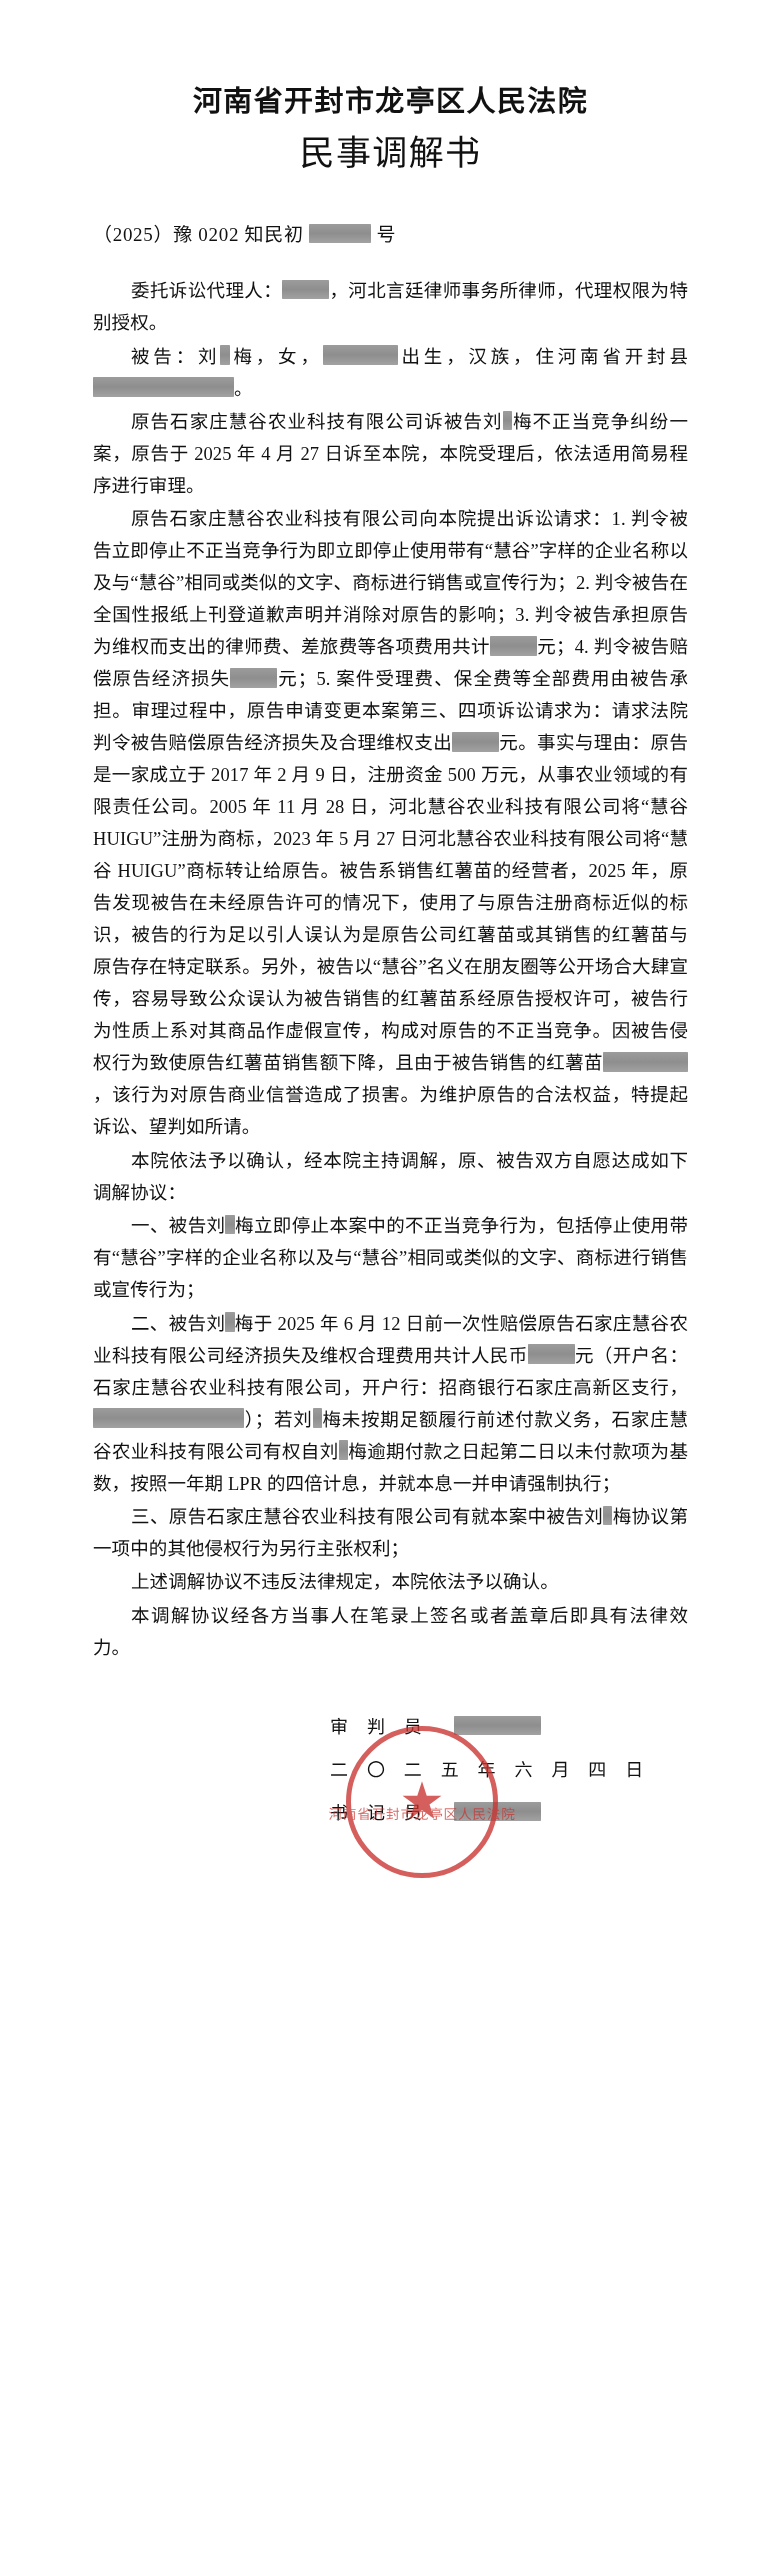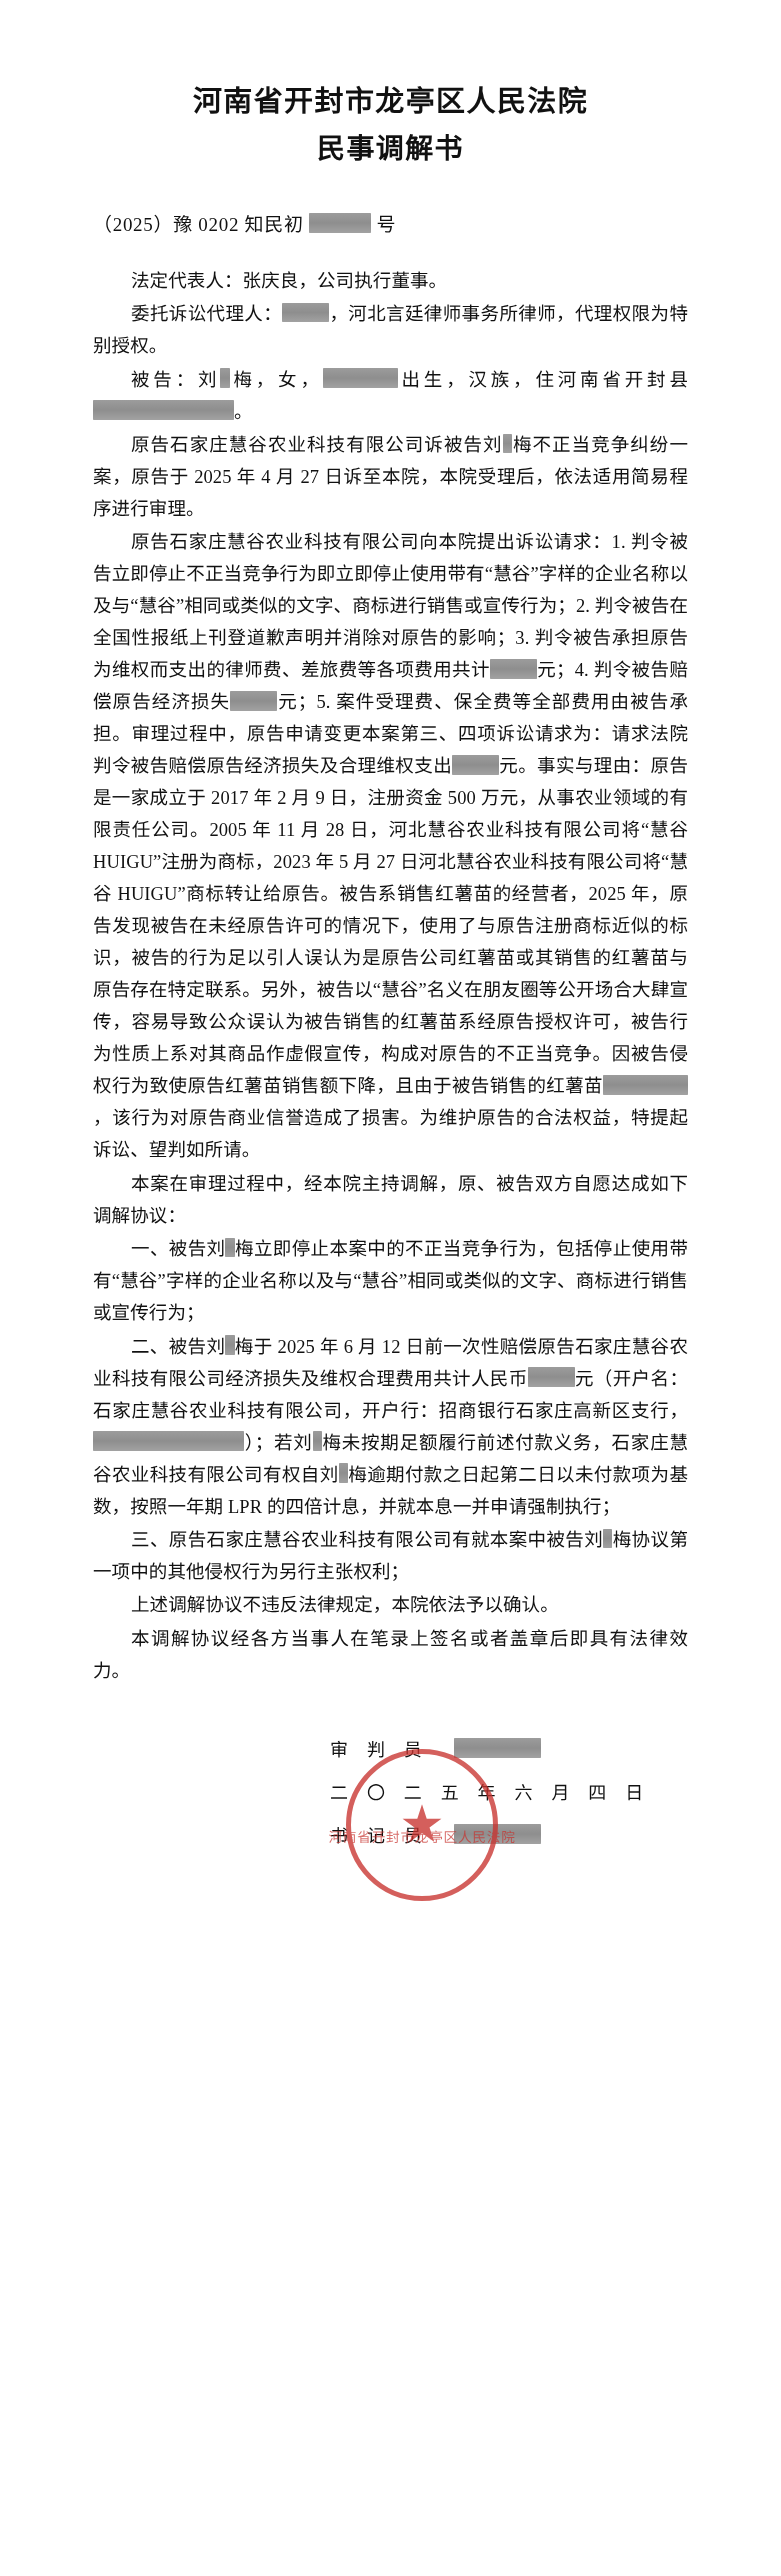--- a/index.html
+++ b/index.html
@@ -26,22 +26,22 @@
     text-align: center;
     margin-bottom: 39px;
   }
   .court-name {
     font-size: 29px;
     font-weight: bold;
     letter-spacing: 1.4px;
     line-height: 1.5;
   }
   .doc-type {
-    font-size: 28px;
-    font-weight: bold;
+    font-size: 35px;
+    font-weight: normal;
     letter-spacing: 1.4px;
     line-height: 1.5;
     margin-top: 4.3px;
   }
   .case-number {
     font-size: 19px;
     letter-spacing: 0.7px;
     margin: 29px 0 29px 0;
   }
   p.para {
@@ -124,26 +124,25 @@
     <div class="doc-type">民事调解书</div>
   </div>
 
   <div class="case-number">
     <span>（2025）豫 0202 知民初</span>
     <span class="redact r-lg">&nbsp;</span>
     <span>号</span>
   </div>
 
   <div class="body">
-    <p class="para">法定代表人：张庆良，公司执行董事。</p>
     <p class="para">委托诉讼代理人：<span class="redact" style="width: 47px;">&nbsp;</span>，河北言廷律师事务所律师，代理权限为特别授权。</p>
     <p class="para">被告：刘<span class="redact" style="width: 9.4px;">&nbsp;</span>梅，女，<span class="redact" style="width: 75px;">&nbsp;</span>出生，汉族，住河南省开封县<span class="redact" style="width: 141px;">&nbsp;</span>。</p>
     <p class="para">原告石家庄慧谷农业科技有限公司诉被告刘<span class="redact" style="width: 9.4px;">&nbsp;</span>梅不正当竞争纠纷一案，原告于 2025 年 4 月 27 日诉至本院，本院受理后，依法适用简易程序进行审理。</p>
     <p class="para">原告石家庄慧谷农业科技有限公司向本院提出诉讼请求：1. 判令被告立即停止不正当竞争行为即立即停止使用带有“慧谷”字样的企业名称以及与“慧谷”相同或类似的文字、商标进行销售或宣传行为；2. 判令被告在全国性报纸上刊登道歉声明并消除对原告的影响；3. 判令被告承担原告为维权而支出的律师费、差旅费等各项费用共计<span class="redact" style="width: 47px;">&nbsp;</span>元；4. 判令被告赔偿原告经济损失<span class="redact" style="width: 47px;">&nbsp;</span>元；5. 案件受理费、保全费等全部费用由被告承担。审理过程中，原告申请变更本案第三、四项诉讼请求为：请求法院判令被告赔偿原告经济损失及合理维权支出<span class="redact" style="width: 47px;">&nbsp;</span>元。事实与理由：原告是一家成立于 2017 年 2 月 9 日，注册资金 500 万元，从事农业领域的有限责任公司。2005 年 11 月 28 日，河北慧谷农业科技有限公司将“慧谷 HUIGU”注册为商标，2023 年 5 月 27 日河北慧谷农业科技有限公司将“慧谷 HUIGU”商标转让给原告。被告系销售红薯苗的经营者，2025 年，原告发现被告在未经原告许可的情况下，使用了与原告注册商标近似的标识，被告的行为足以引人误认为是原告公司红薯苗或其销售的红薯苗与原告存在特定联系。另外，被告以“慧谷”名义在朋友圈等公开场合大肆宣传，容易导致公众误认为被告销售的红薯苗系经原告授权许可，被告行为性质上系对其商品作虚假宣传，构成对原告的不正当竞争。因被告侵权行为致使原告红薯苗销售额下降，且由于被告销售的红薯苗<span class="redact" style="width: 85px;">&nbsp;</span>，该行为对原告商业信誉造成了损害。为维护原告的合法权益，特提起诉讼、望判如所请。</p>
-    <p class="para">本案在审理过程中，经本院主持调解，原、被告双方自愿达成如下调解协议：</p>
+    <p class="para">本院依法予以确认，经本院主持调解，原、被告双方自愿达成如下调解协议：</p>
     <p class="para">一、被告刘<span class="redact" style="width: 9.4px;">&nbsp;</span>梅立即停止本案中的不正当竞争行为，包括停止使用带有“慧谷”字样的企业名称以及与“慧谷”相同或类似的文字、商标进行销售或宣传行为；</p>
     <p class="para">二、被告刘<span class="redact" style="width: 9.4px;">&nbsp;</span>梅于 2025 年 6 月 12 日前一次性赔偿原告石家庄慧谷农业科技有限公司经济损失及维权合理费用共计人民币<span class="redact" style="width: 47px;">&nbsp;</span>元（开户名：石家庄慧谷农业科技有限公司，开户行：招商银行石家庄高新区支行，<span class="redact" style="width: 151px;">&nbsp;</span>）；若刘<span class="redact" style="width: 9.4px;">&nbsp;</span>梅未按期足额履行前述付款义务，石家庄慧谷农业科技有限公司有权自刘<span class="redact" style="width: 9.4px;">&nbsp;</span>梅逾期付款之日起第二日以未付款项为基数，按照一年期 LPR 的四倍计息，并就本息一并申请强制执行；</p>
     <p class="para">三、原告石家庄慧谷农业科技有限公司有就本案中被告刘<span class="redact" style="width: 9.4px;">&nbsp;</span>梅协议第一项中的其他侵权行为另行主张权利；</p>
     <p class="para">上述调解协议不违反法律规定，本院依法予以确认。</p>
     <p class="para">本调解协议经各方当事人在笔录上签名或者盖章后即具有法律效力。</p>
   </div>
 
   <div class="sign-block">
 
     <div class="seal">

